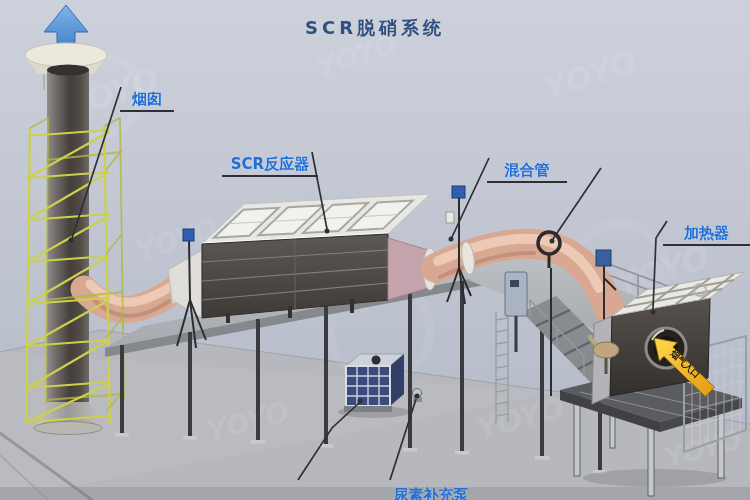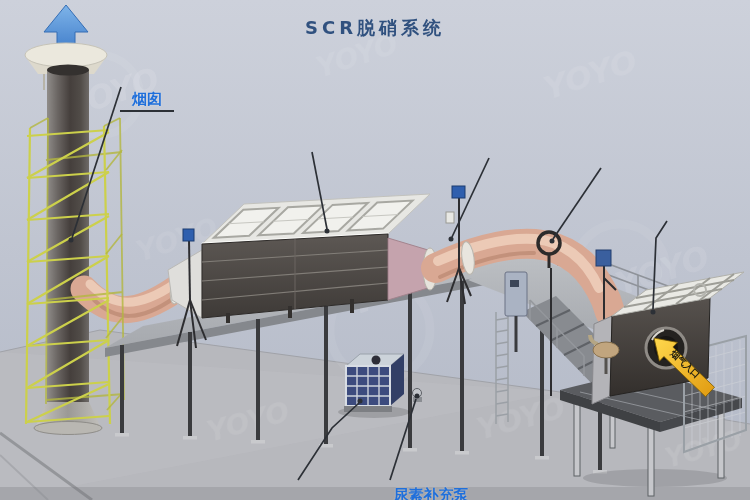--- a/index.html
+++ b/index.html
@@ -364,14 +364,17 @@
     <polyline class="c-leader" points="298,480 332,428 359,403"></polyline>
         <circle class="c-dot" cx="360" cy="401" r="2.5"></circle>
     <polyline class="c-leader" points="390,480 416,399"></polyline>
         <circle class="c-dot" cx="417" cy="396" r="2.5"></circle>
   </g>
 </svg>
 
 <div class="title">SCR脱硝系统</div>
 
 <div class="lbl" style="left:120px;top:62px;width:54px;">烟囱</div>
+<div class="lbl" style="left:222px;top:127px;width:96px;">SCR反应器</div>
+<div class="lbl" style="left:487px;top:133px;width:80px;">混合管</div>
+<div class="lbl" style="left:663px;top:196px;width:87px;">加热器</div>
 <div class="lbl" style="left:386px;top:458px;width:90px;">尿素补充泵</div>
 </div>
 
 </body></html>

